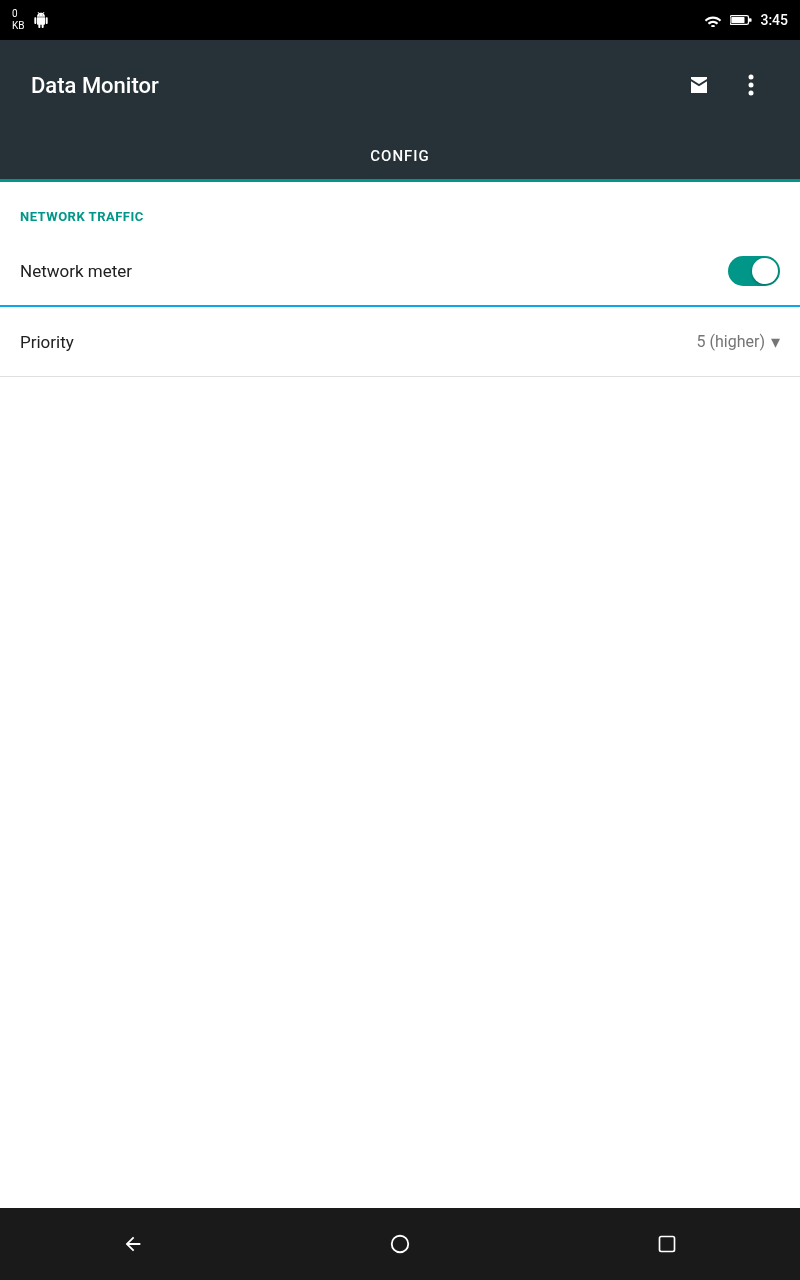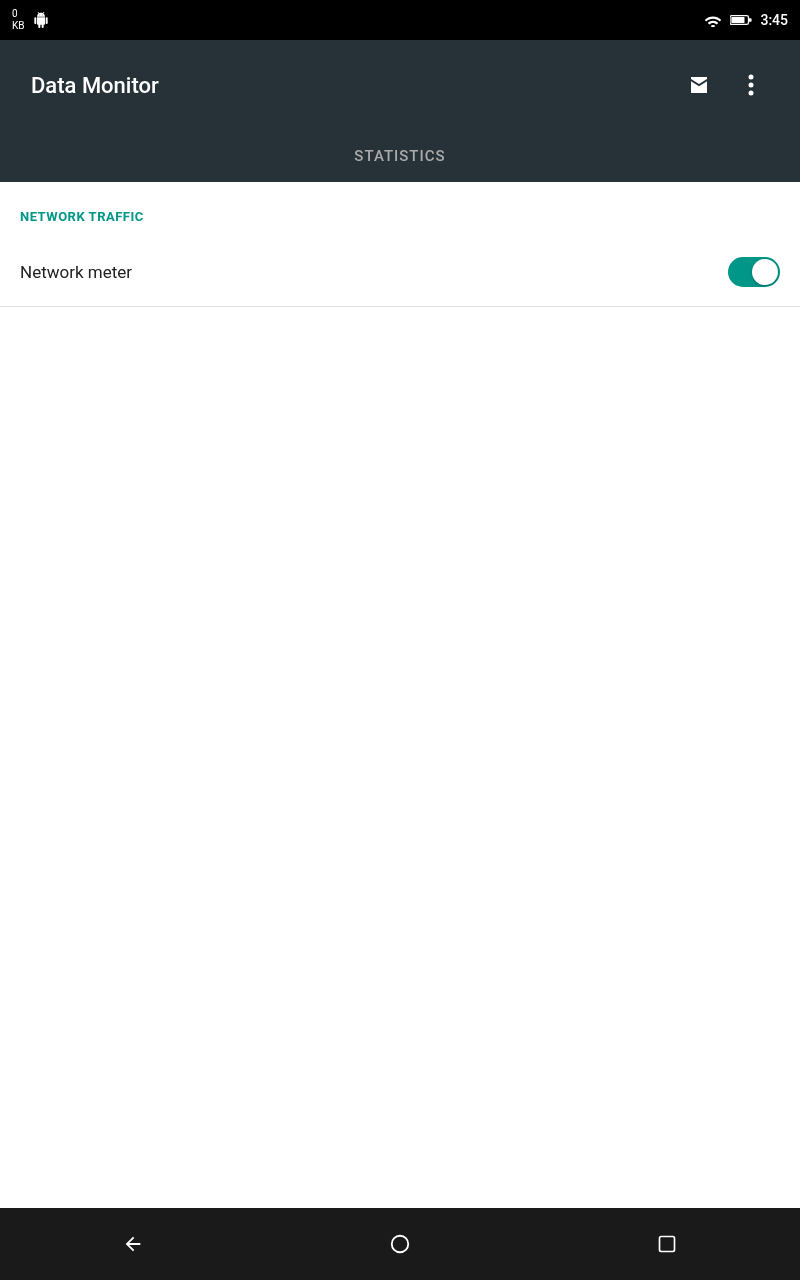--- a/index.html
+++ b/index.html
@@ -265,38 +265,45 @@
       <svg width="6" height="24" viewBox="0 0 6 24" fill="white">
         <circle cx="3" cy="4" r="2.5"></circle>
         <circle cx="3" cy="12" r="2.5"></circle>
         <circle cx="3" cy="20" r="2.5"></circle>
       </svg>
     </div>
   </div>
 </div>
 
 <div class="tab-bar">
-  <div class="tab">
-    <span>STATISTICS</span>
+  <div class="tab active">
+    <span>CONFIG</span>
   </div>
 </div>
 
 <div class="content">
 
   <div class="section-header">
     <span class="section-title">NETWORK TRAFFIC</span>
   </div>
 
   <div class="settings-row">
     <span class="settings-label">Network meter</span>
     <div class="toggle-switch">
       <div class="toggle-knob"></div>
     </div>
   </div>
 
+  <div class="settings-row">
+    <span class="settings-label">Priority</span>
+    <div class="dropdown-value">
+      <span>5 (higher)</span>
+      <span class="dropdown-arrow">▾</span>
+    </div>
+  </div>
 
 </div>
 
 <div class="nav-bar">
   <div class="nav-icon">
     <svg width="22" height="22" viewBox="0 0 24 24" fill="white">
       <path d="M20 11H7.83l5.59-5.59L12 4l-8 8 8 8 1.41-1.41L7.83 13H20v-2z"></path>
     </svg>
   </div>
   <div class="nav-icon">

